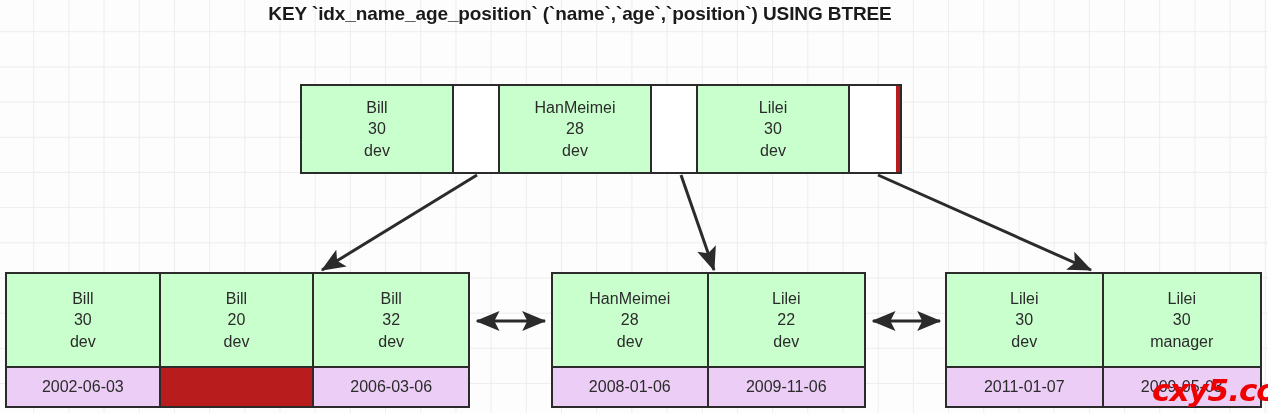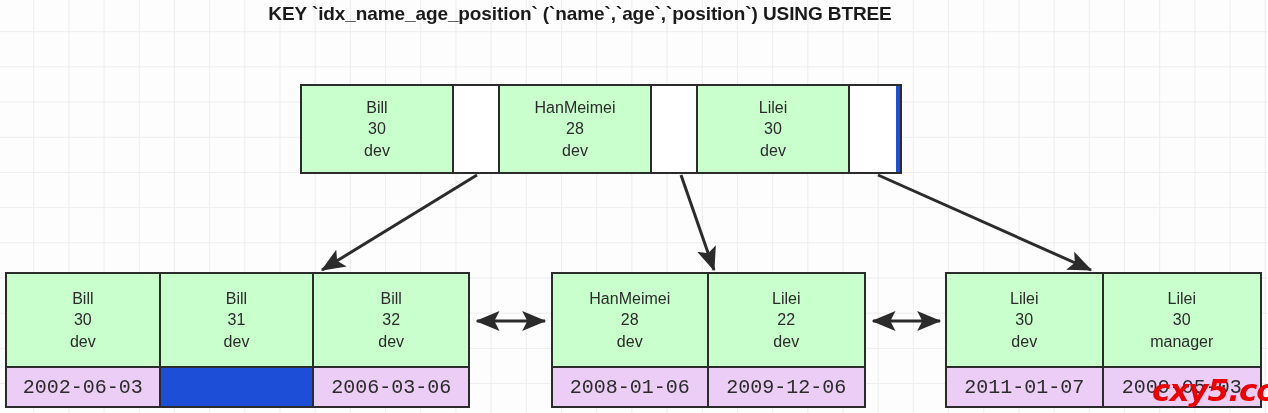--- a/index.html
+++ b/index.html
@@ -37,21 +37,21 @@
     letter-spacing: -0.1px;
     white-space: nowrap;
   }
 
   
   .node {
     position: absolute;
     box-sizing: border-box;
     display: flex;
     border: 2.5px solid #2b2b2b;
-    background: #1d4ed8;
+    background: #b91c1c;
     text-align: center;
   }
 
   
   #root-node {
     left: 300px;
     top: 84px;
     width: 602px;
     height: 90px;
   }
@@ -104,23 +104,22 @@
     color: #2b2b2b;
     line-height: 1.33;
     border-bottom: 2.5px solid #2b2b2b;
   }
   .leaf-val {
     flex: 1 1 auto;
     background: #ebcdf5;
     display: flex;
     align-items: center;
     justify-content: center;
-    font-size: 20px;
+    font-size: 16px;
     color: #2b2b2b;
-    font-family: Liberation Mono, monospace;
   }
 
   #leaf-node-1 { left: 5px;   width: 465px; }
   #leaf-node-2 { left: 551px; width: 315px; }
   #leaf-node-3 { left: 945px; width: 317px; }
 
   #leaf-node-1 .leaf-cell { width: 155px; }
   #leaf-node-2 .leaf-cell { width: 157.5px; }
   #leaf-node-3 .leaf-cell { width: 158.5px; }
 
@@ -199,21 +198,21 @@
       <div class="leaf-key">
         <span class="line">Bill</span>
         <span class="line">30</span>
         <span class="line">dev</span>
       </div>
       <div class="leaf-val">2002-06-03</div>
     </div>
     <div class="leaf-cell">
       <div class="leaf-key">
         <span class="line">Bill</span>
-        <span class="line">31</span>
+        <span class="line">20</span>
         <span class="line">dev</span>
       </div>
     </div>
     <div class="leaf-cell">
       <div class="leaf-key">
         <span class="line">Bill</span>
         <span class="line">32</span>
         <span class="line">dev</span>
       </div>
       <div class="leaf-val">2006-03-06</div>
@@ -228,21 +227,21 @@
         <span class="line">dev</span>
       </div>
       <div class="leaf-val">2008-01-06</div>
     </div>
     <div class="leaf-cell">
       <div class="leaf-key">
         <span class="line">Lilei</span>
         <span class="line">22</span>
         <span class="line">dev</span>
       </div>
-      <div class="leaf-val">2009-12-06</div>
+      <div class="leaf-val">2009-11-06</div>
     </div>
   </div>
 
   <div class="node leaf" id="leaf-node-3">
     <div class="leaf-cell">
       <div class="leaf-key">
         <span class="line">Lilei</span>
         <span class="line">30</span>
         <span class="line">dev</span>
       </div>

